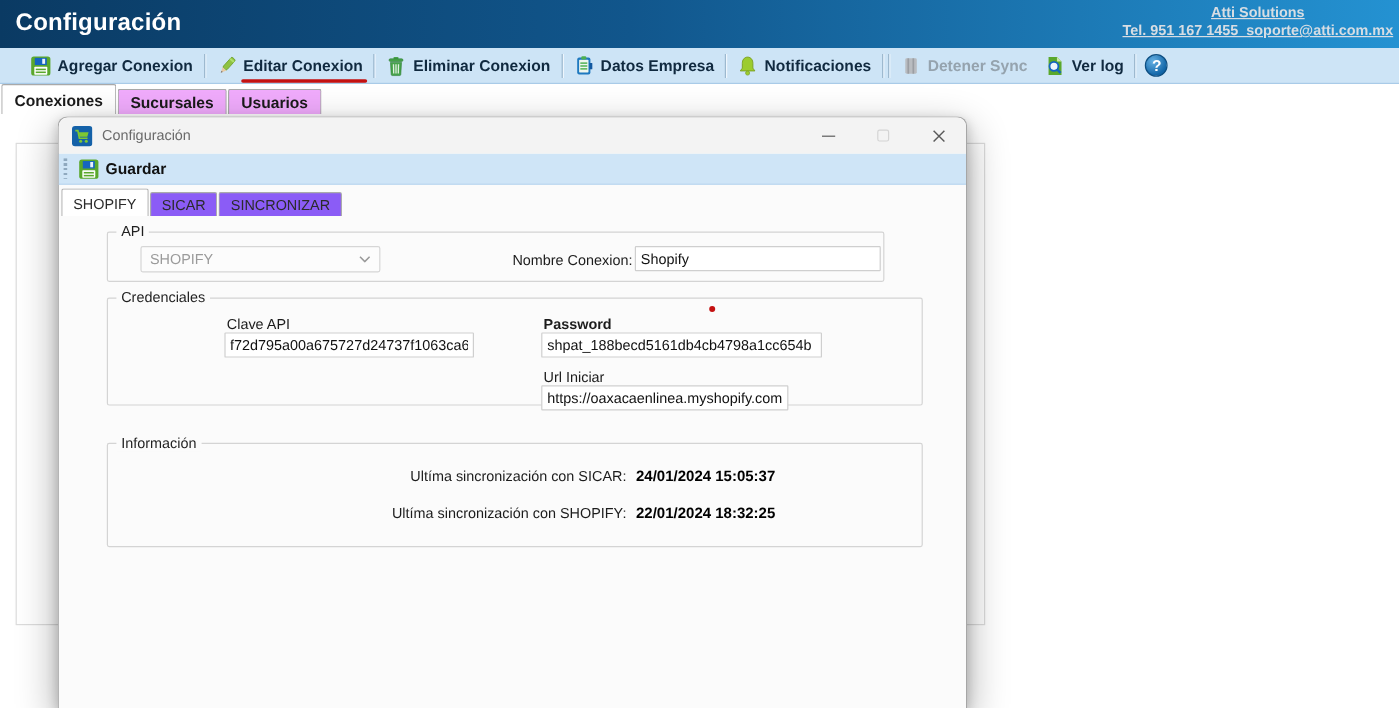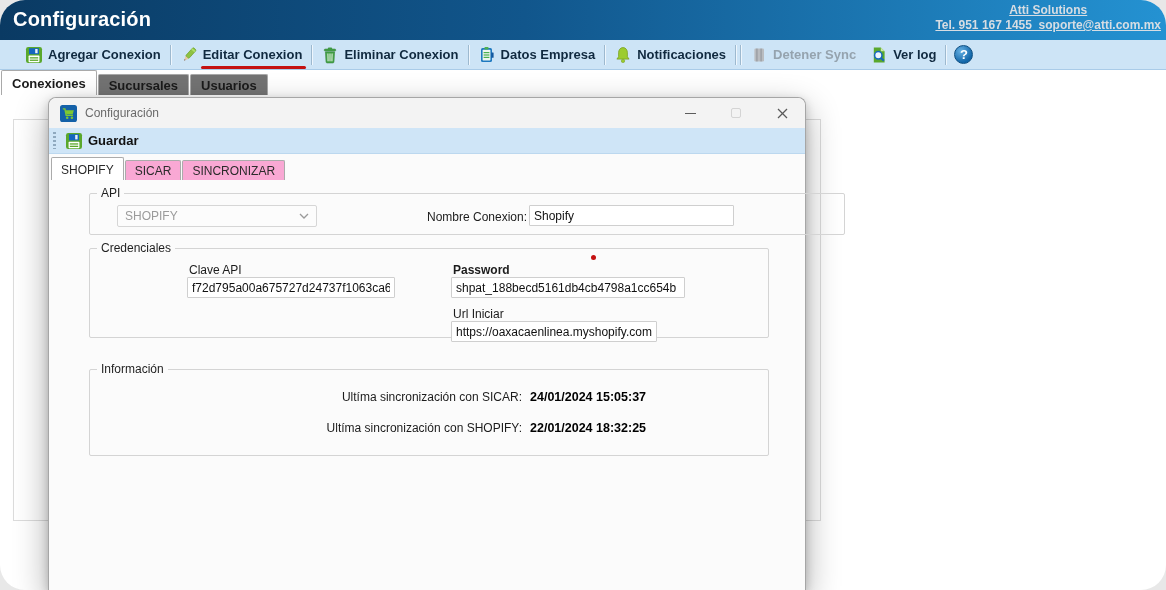--- a/index.html
+++ b/index.html
@@ -1,19 +1,19 @@
 <!DOCTYPE html>
 <html><head>
 <meta charset="utf-8">
 <style>
   * { margin:0; padding:0; box-sizing:border-box; }
   html,body { background:#e8e8e8; }
   #screen {
     position:relative; width:1166px; height:590px; background:#ffffff;
-    font-family:"Liberation Sans", sans-serif; overflow:hidden;border-radius:25px;
+    font-family:"Liberation Sans", sans-serif; overflow:hidden;
   }
 
   
   .header {
     position:absolute; top:0; left:0; width:100%; height:40px;
     background:linear-gradient(90deg,#0a3a63 0%, #11568c 45%, #2492d2 100%);
   }
   .app-title {
     position:absolute; left:13px; top:8px; color:#ffffff;
     font-size:20px; font-weight:700; letter-spacing:.2px;
@@ -48,21 +48,21 @@
     background:radial-gradient(circle at 35% 30%, #66b1e4, #1266a8 70%);
     border:1px solid #0e4f82; color:#fff; font-size:13px; font-weight:700;
     text-align:center; line-height:18px;
   }
 
   
   .main-tabs { position:absolute; top:70px; left:1px; display:flex; align-items:flex-end; height:25px; }
   .main-tab {
     font-size:13px; font-weight:700; color:#1a1a1a;
     border:1px solid #a9a9a9; border-bottom:none;
-    background:#737373; padding:3px 10px 4px; margin-right:1px; cursor:pointer;
+    background:#f0abfc; padding:3px 10px 4px; margin-right:1px; cursor:pointer;
     border-radius:2px 2px 0 0; height:21px;
   }
   .main-tab.sel { background:#ffffff; height:25px; padding-top:5px; }
 
   .panel-outline {
     position:absolute; left:13px; top:119px; width:808px; height:402px;
     border:1px solid #dcdcdc; background:#ffffff;
   }
 
   
@@ -92,32 +92,32 @@
   .grip {
     width:3px; height:17px; margin:0 5px 0 4px;
     background:repeating-linear-gradient(180deg,#8fa9bf 0 2px, transparent 2px 4px);
   }
   .dlg-save { display:flex; align-items:center; gap:5px; font-size:13px; font-weight:700; color:#111; cursor:pointer; padding:0 4px; }
   .dlg-save .ic { display:flex; width:18px; height:18px; }
 
   .dlg-tabs { display:flex; align-items:flex-end; height:24px; margin:2px 0 0 2px; }
   .dlg-tab {
     font-size:12px; color:#2b2b2b; border:1px solid #ababab; border-bottom:none;
-    background:#f9a8d4; padding:3px 9px; margin-right:1px; cursor:pointer;
+    background:#8b5cf6; padding:3px 9px; margin-right:1px; cursor:pointer;
     border-radius:2px 2px 0 0; height:20px;
   }
   .dlg-tab.sel { background:#ffffff; height:23px; padding-top:5px; }
 
   
   .grp { position:absolute; border:1px solid #d4d4d4; border-radius:2px; }
   .grp-legend {
     position:absolute; top:-8px; left:7px; background:#fbfbfb; padding:0 4px;
     font-size:12px; color:#1f1f1f;
   }
-  .grp-api  { left:40px; top:95px;  width:756px; height:42px; }
+  .grp-api  { left:40px; top:95px;  width:648px; height:42px; }
   .grp-cred { left:40px; top:150px; width:680px; height:90px; }
   .grp-info { left:40px; top:271px; width:680px; height:87px; }
 
   .combo {
     position:absolute; left:27px; top:11px; width:200px; height:22px;
     background:#fcfcfc; border:1px solid #d6d6d6; border-radius:2px;
     display:flex; align-items:center; justify-content:space-between;
     padding:0 7px; font-size:12px; color:#9b9b9b; cursor:default;
   }
   .flabel { position:absolute; font-size:12px; color:#1c1c1c; white-space:nowrap; }

